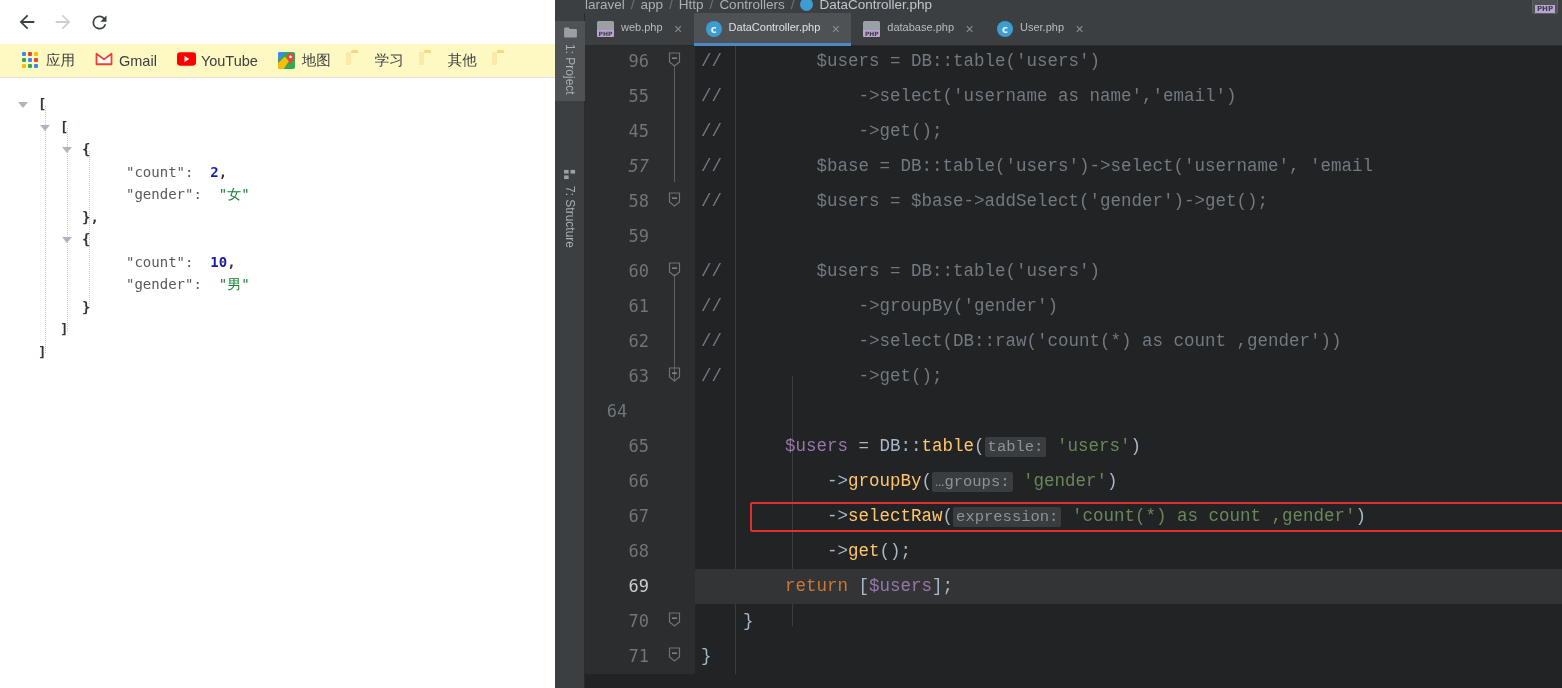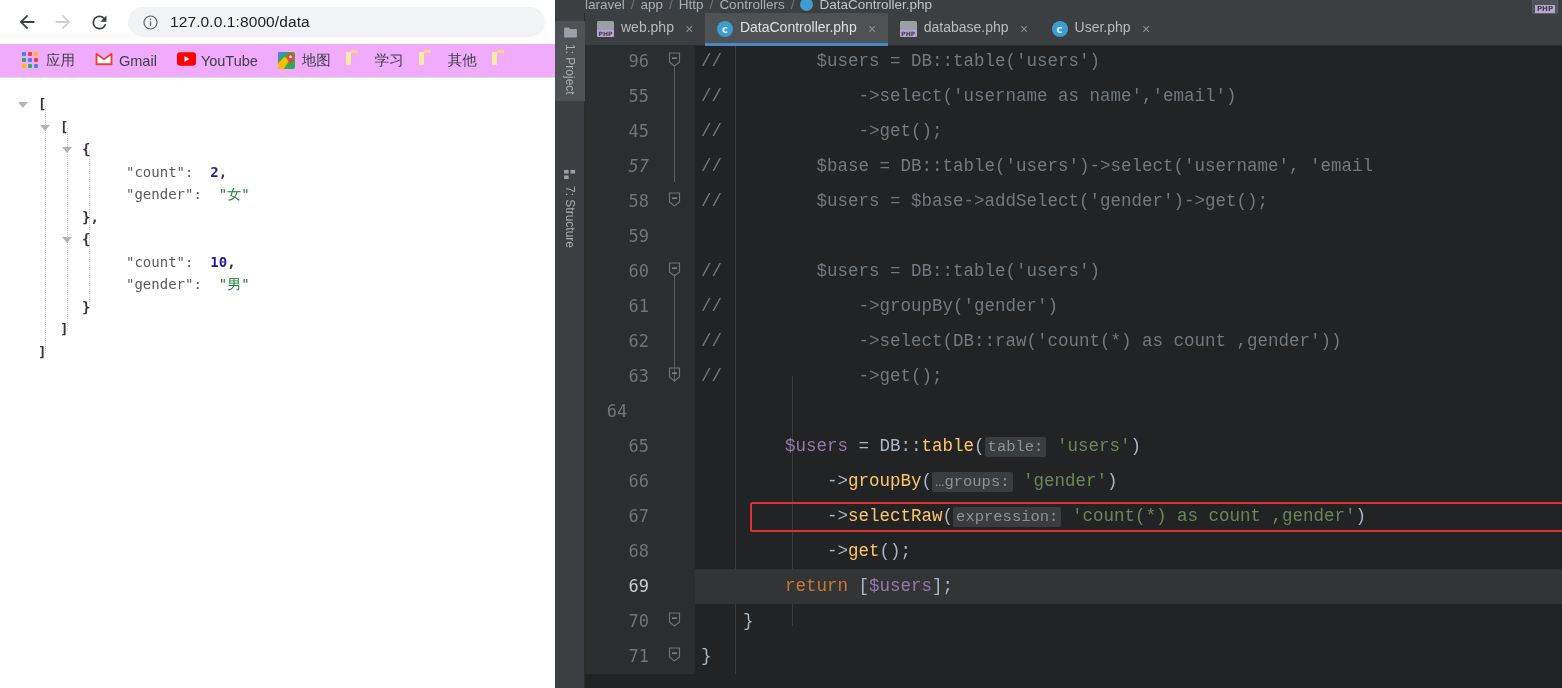--- a/index.html
+++ b/index.html
@@ -31,21 +31,21 @@
     display: flex; align-items: center; padding: 0 14px;
   }
   .omni-info { flex: 0 0 auto; margin-right: 11px; display: flex; align-items: center; }
   .omni-url {
     font-family: "Liberation Sans", sans-serif;
     font-size: 15.5px; color: #202124; letter-spacing: .1px;
     white-space: nowrap; overflow: hidden;
   }
 
   .bookmarks-bar {
-    height: 34px; background: #f0abfc; display: flex; align-items: center;
+    height: 34px; background: #fef9c3; display: flex; align-items: center;
     padding-left: 16px; border-bottom: 1px solid #e0e0e0;
     overflow: hidden; white-space: nowrap;
   }
   .bm {
     display: flex; align-items: center; flex: 0 0 auto;
     margin-right: 8px; padding: 2px 6px; border-radius: 4px;
   }
   .bm-label {
     font-size: 14.5px; color: #3c4043; margin-left: 7px;
     font-family: "Liberation Sans", sans-serif; white-space: nowrap;
@@ -118,21 +118,21 @@
   .tab {
     display: flex; align-items: center; padding: 0 9px 0 12px;
     position: relative; flex: 0 0 auto;
   }
   .tab.active { background: #4e5254; }
   .tab.active::after {
     content: ""; position: absolute; left: 0; right: 0; bottom: -1px;
     height: 3px; background: #4a88c7;
   }
   .tab-label {
-    font-family: "Liberation Sans", sans-serif; font-size: 14px;
+    font-family: "Liberation Sans", sans-serif; font-size: 11px;
     color: #bbbbbb; margin: 0 9px 4px 7px; white-space: nowrap;
   }
   .tab.active .tab-label { color: #e0e0e0; }
   .tab-close {
     font-family: "Liberation Sans", sans-serif; font-size: 14px; color: #8a8f93;
     line-height: 1; width: 13px; text-align: center;
   }
   .ic-php {
     width: 17px; height: 16px; position: relative; flex: 0 0 auto;
     background: #9aa0a6; border-radius: 1.5px;
@@ -246,30 +246,20 @@
         </span>
       </div>
       <div class="nav-btn">
         <span>
           <svg width="21" height="21" viewBox="0 0 24 24">
             <path d="M17.65 6.35A7.95 7.95 0 0 0 12 4a8 8 0 1 0 7.73 10h-2.08A6 6 0 1 1 12 6c1.66 0 3.14.69 4.22 1.78L13 11h7V4z" fill="#3c4043"></path>
           </svg>
         </span>
       </div>
 
-      <div class="omnibox">
-        <span class="omni-info">
-          <svg width="17" height="17" viewBox="0 0 24 24">
-            <circle cx="12" cy="12" r="9.2" fill="none" stroke="#5f6368" stroke-width="1.7"></circle>
-            <rect x="11.1" y="10.4" width="1.8" height="6.4" fill="#5f6368"></rect>
-            <circle cx="12" cy="7.6" r="1.1" fill="#5f6368"></circle>
-          </svg>
-        </span>
-        <span class="omni-url" title="127.0.0.1:8000/data">127.0.0.1:8000/data</span>
-      </div>
     </div>
 
     <div class="bookmarks-bar" id="bm-bar">
         <div class="bm">
           <span class="bm-icon">
             <span class="apps-grid">
               <i style="background: rgb(66, 133, 244);"></i>
               <i style="background: rgb(234, 67, 53);"></i>
               <i style="background: rgb(251, 188, 5);"></i>
               <i style="background: rgb(52, 168, 83);"></i>

